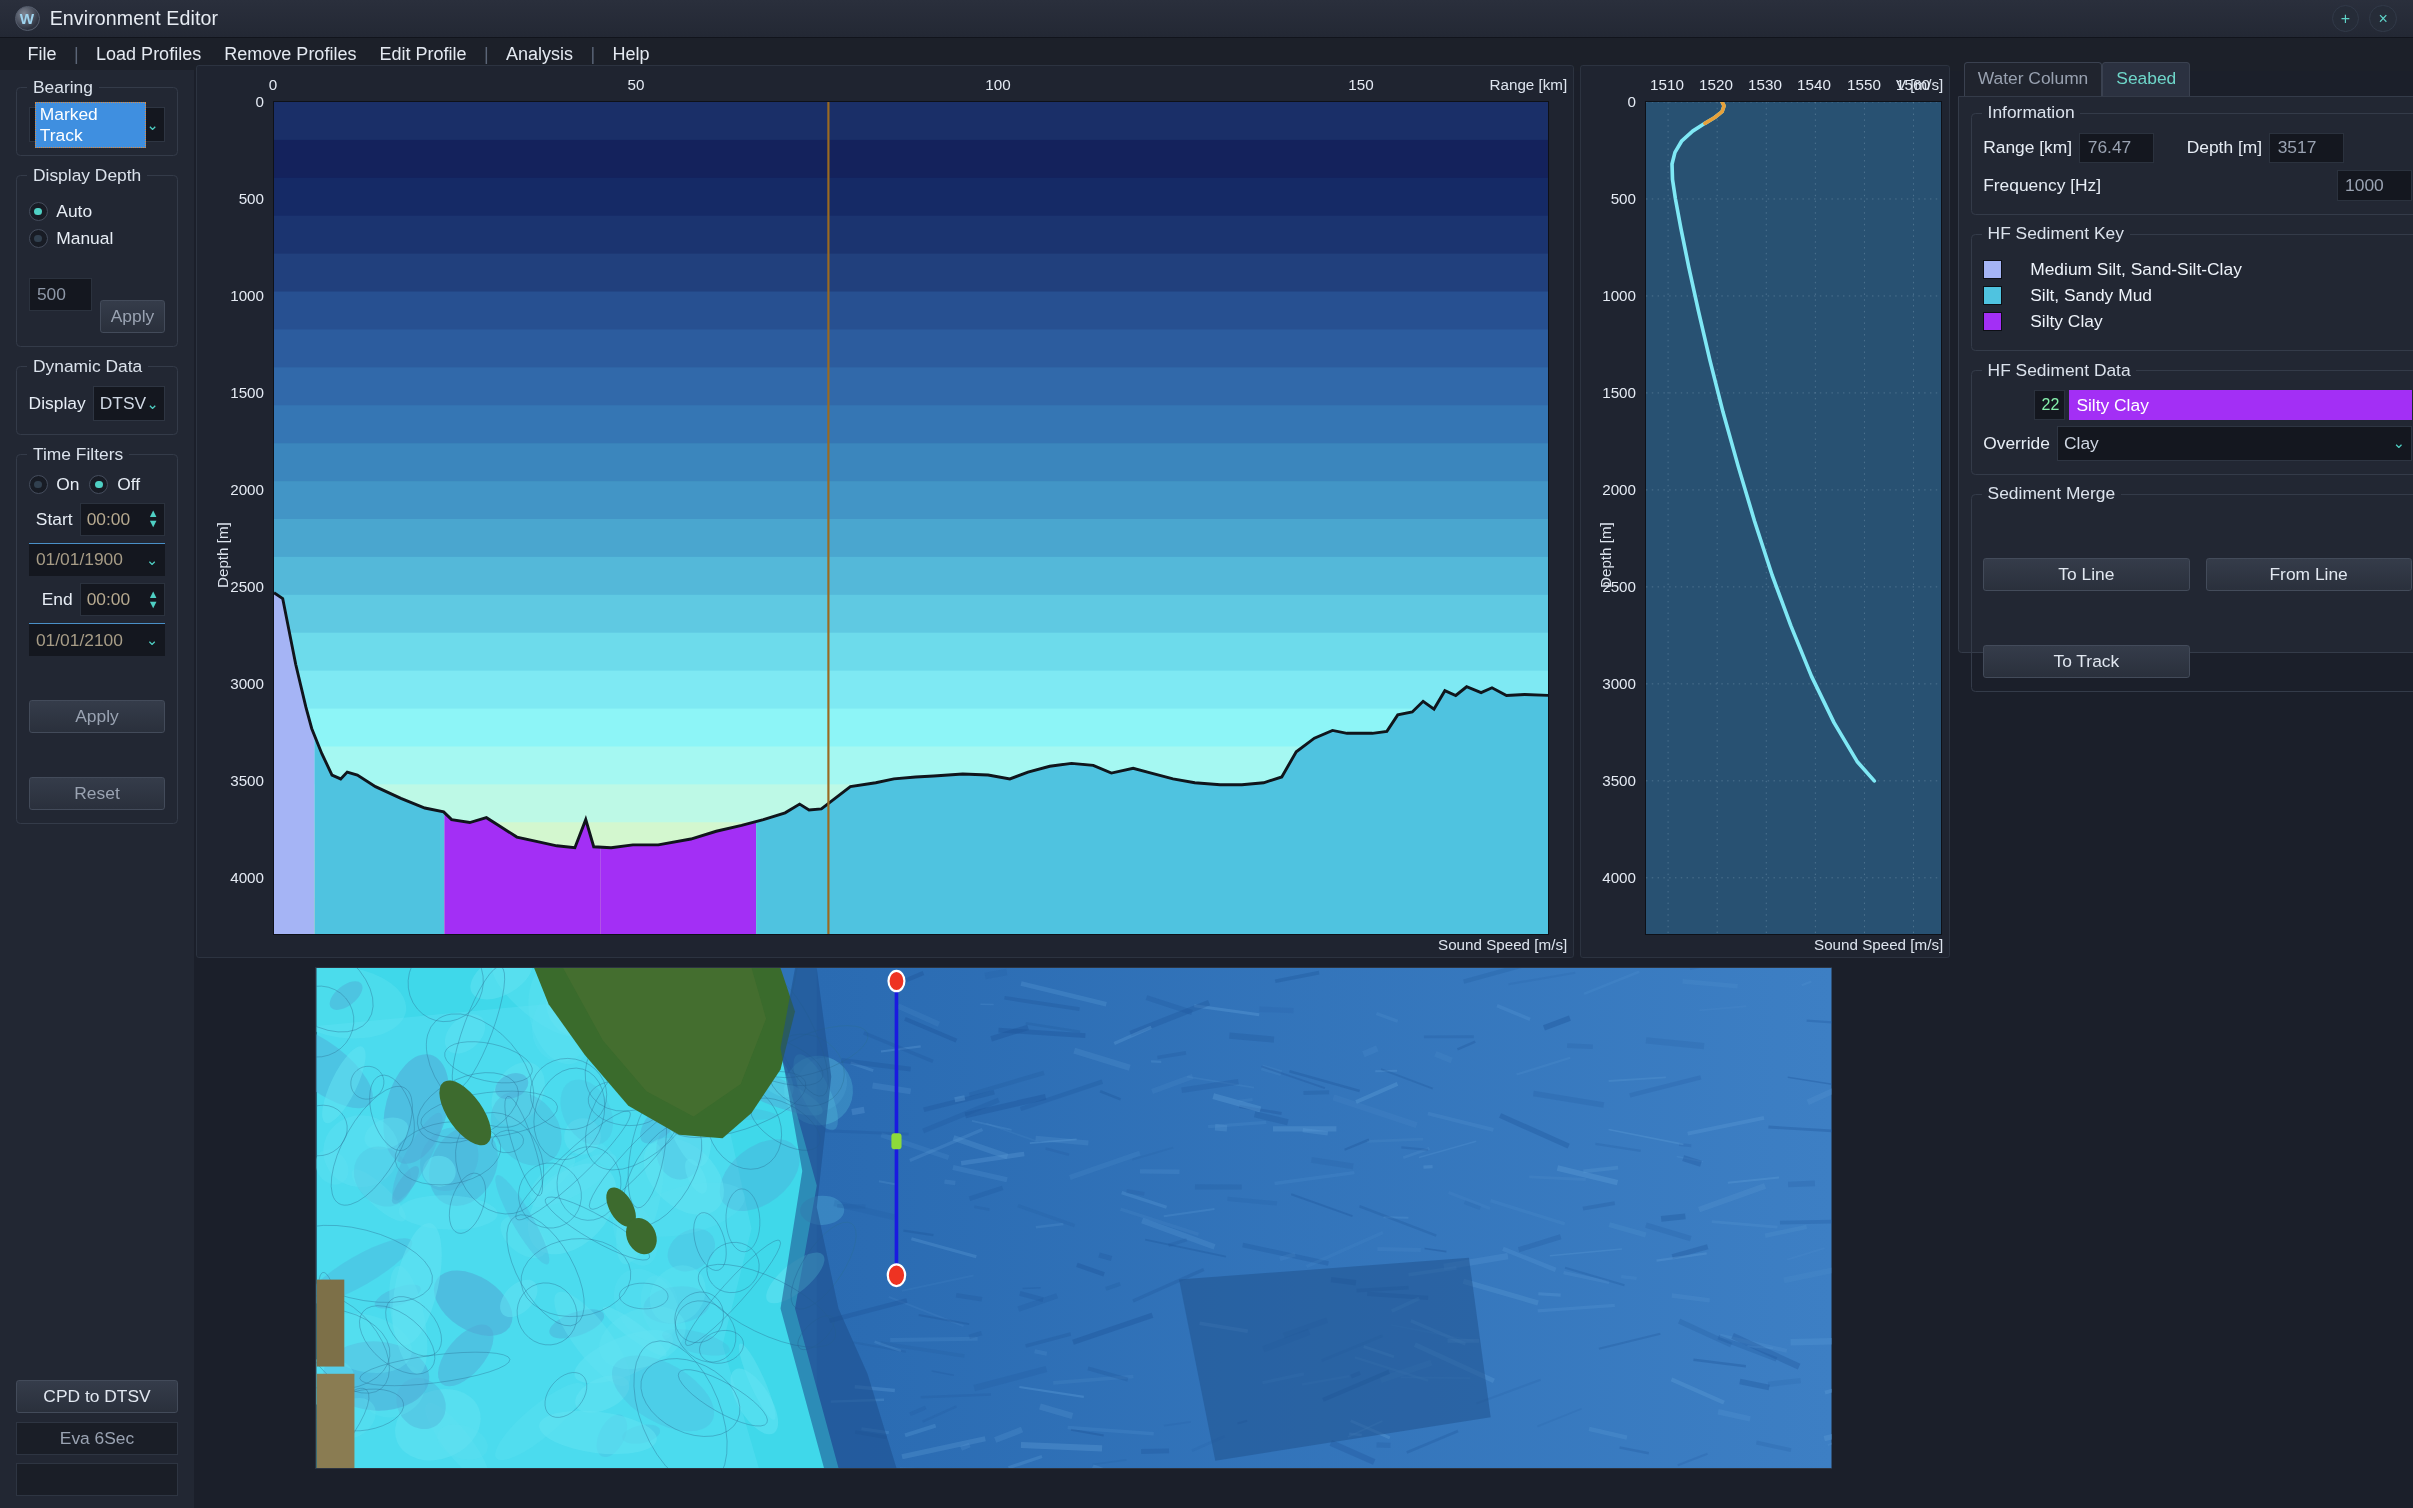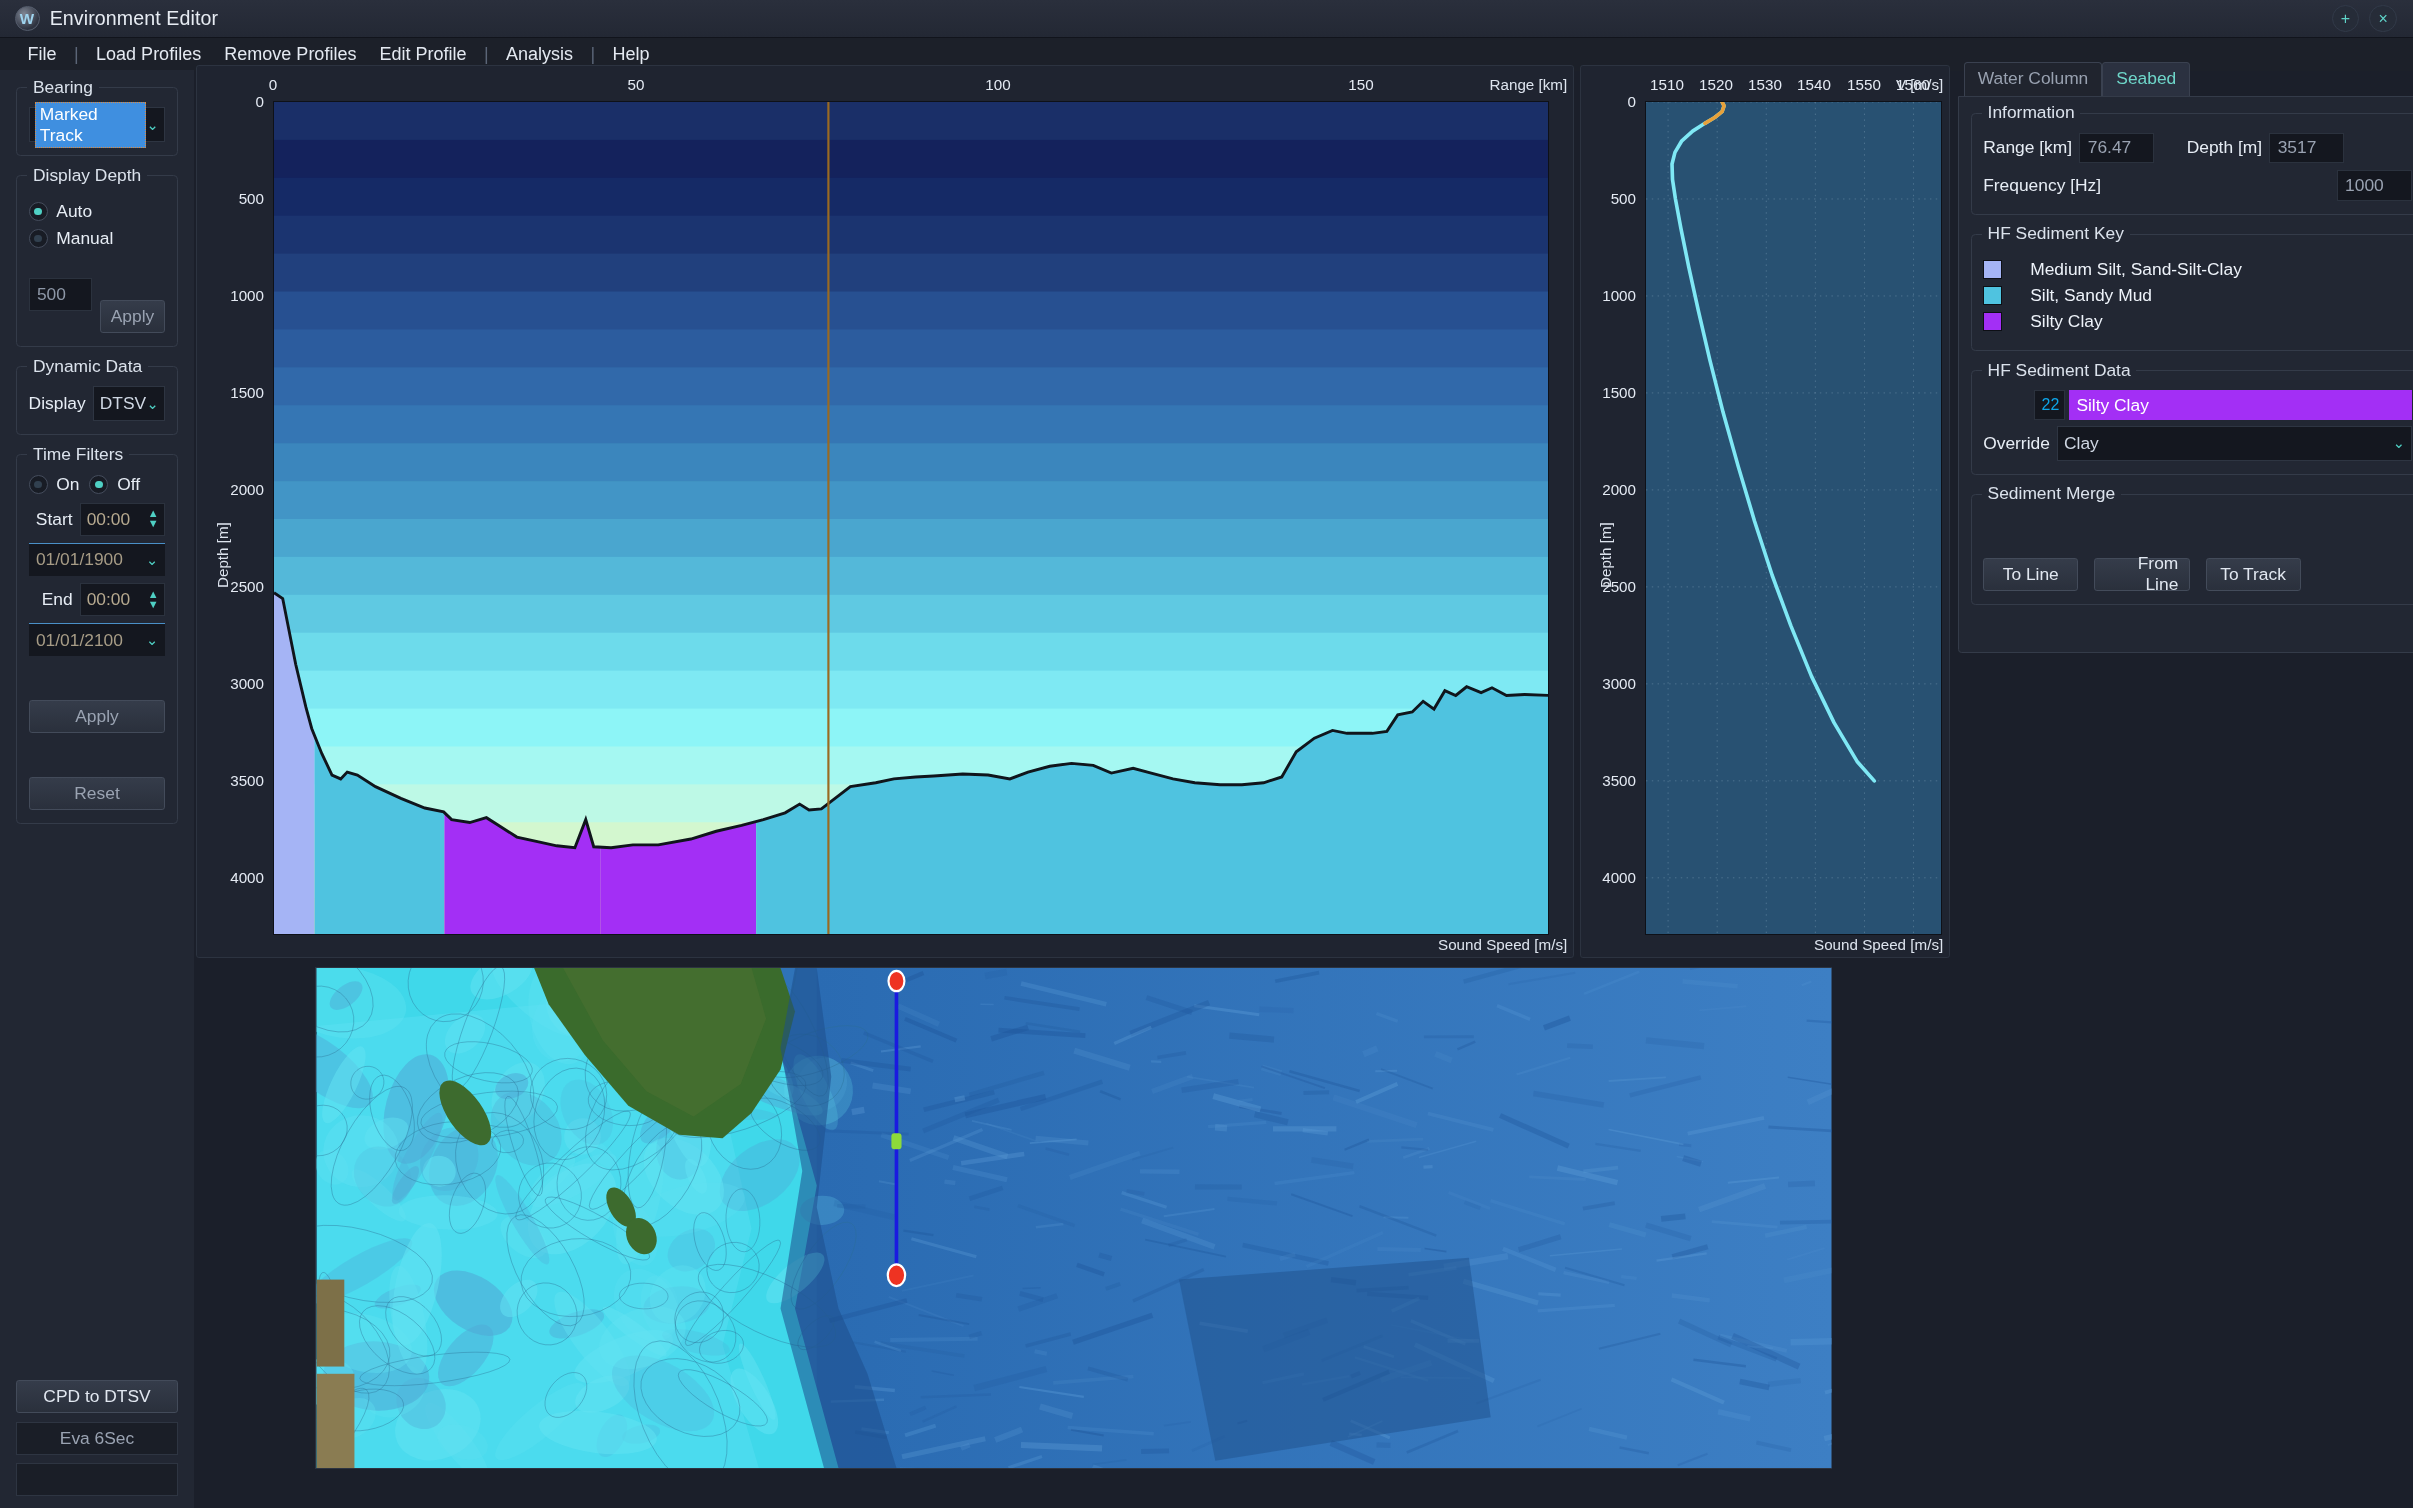--- a/index.html
+++ b/index.html
@@ -170,29 +170,29 @@
   .fld .val {
     background: #14171f; border: 0.7px solid #2b323e; color: #9aa3b2;
     font-size: 17.4px; height: 30.5px; display: flex; align-items: center;
     padding: 0 7.3px; min-width: 75px;
   }
   .keyrow { display: flex; align-items: center; gap: 28px; margin: 5.1px 0; }
   .swatch { width: 19px; height: 19px; border: 0.7px solid #0d0f15; }
   .keytxt { color: #eef3fa; font-size: 17.4px; }
   .sedrow { display: flex; align-items: stretch; gap: 4.4px; }
   .sedidx {
-    background: #14171f; border: 0.7px solid #2b323e; color: #0ea5e9;
+    background: #14171f; border: 0.7px solid #2b323e; color: #86efac;
     font-size: 16px; width: 30.5px; display: flex; align-items: center;
     justify-content: flex-end; padding-right: 4.4px;
   }
   .sedname {
     flex: 1; color: #ffffff; font-size: 17.4px; display: flex; align-items: center;
     padding: 4.4px 7.3px;
   }
-  .mergegrid { display: grid; grid-template-columns: 1fr 1fr 1fr 1fr; gap: 10.2px 16px; text-align: right; }
+  .mergegrid { display: grid; grid-template-columns: 1fr 1fr; gap: 10.2px 16px; }
 </style>
 </head>
 <body>
 
 <div class="titlebar">
   <div class="app-logo">W</div>
   <div class="app-title">Environment Editor</div>
   <div class="tb-btns">
     <div class="tb-btn">+</div>
     <div class="tb-btn">×</div>

